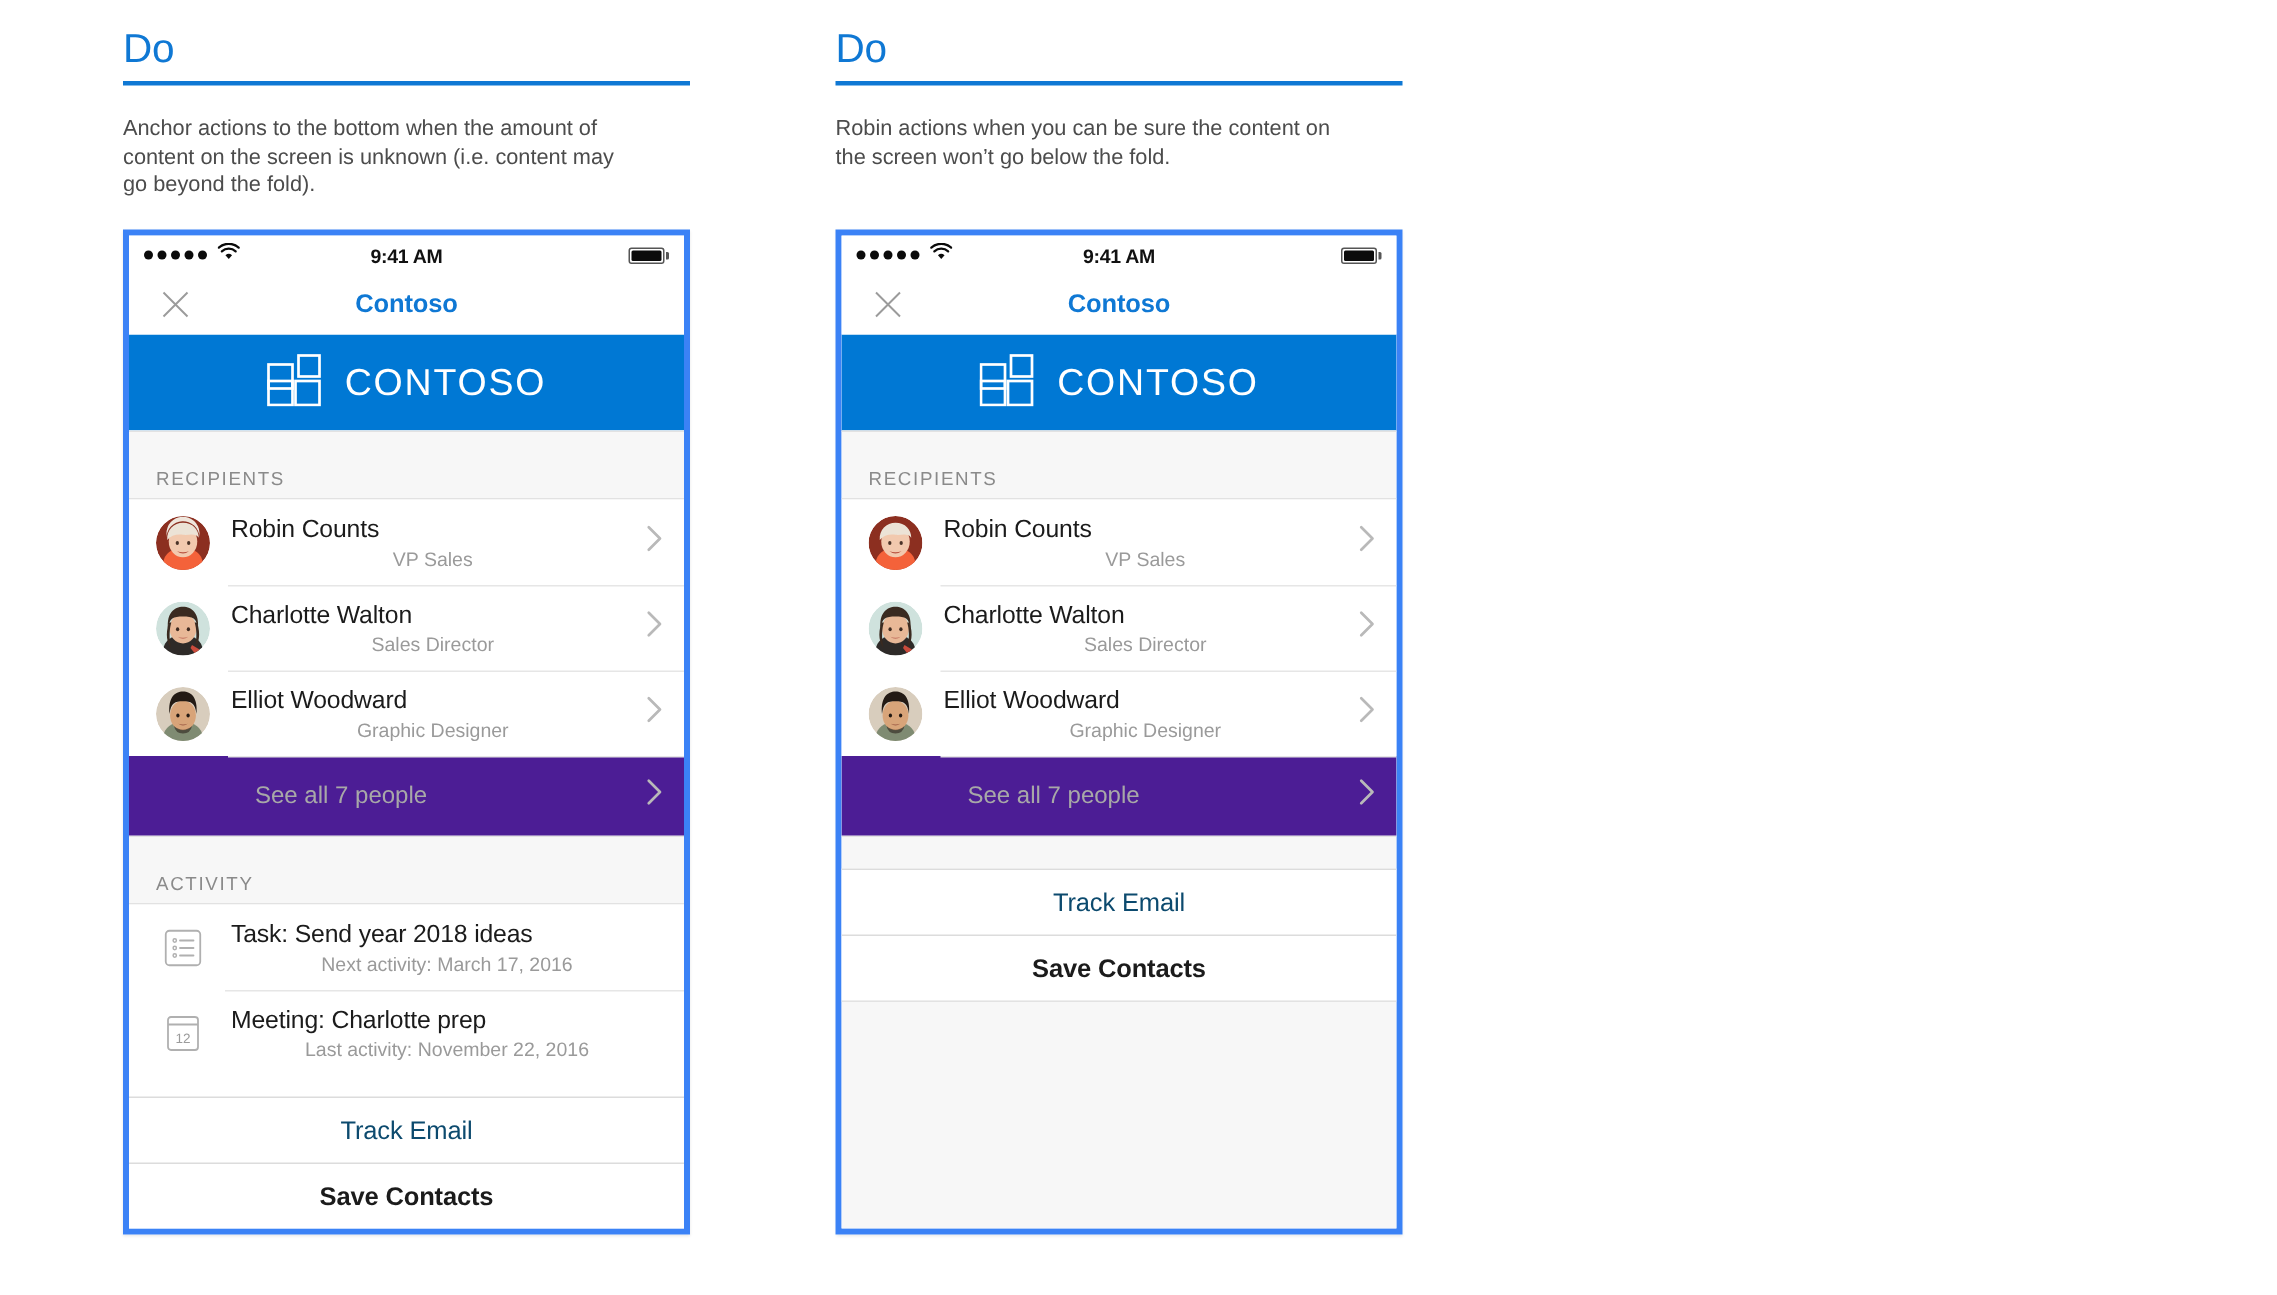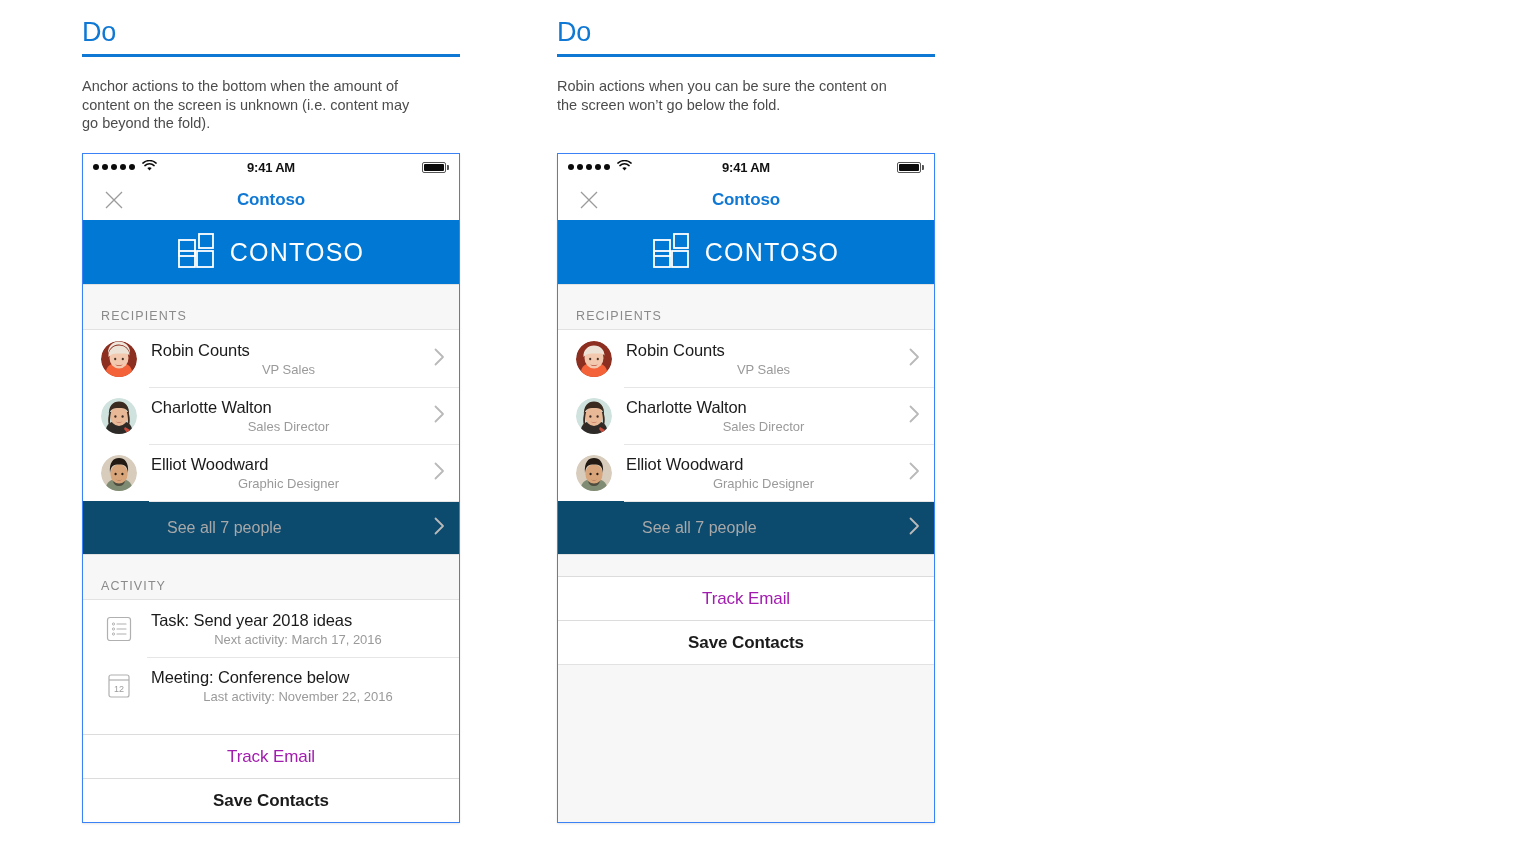--- a/index.html
+++ b/index.html
@@ -38,21 +38,21 @@
     width: 340px;
   }
 
   
   .phone {
     position: absolute;
     top: 153px;
     width: 378px;
     height: 670px;
     background: #ffffff;
-    border: 1px solid #3b82f6;
+    border: 4px solid #3b82f6;
     box-shadow: 0 1px 2px rgba(0,0,0,0.10);
     overflow: hidden;
     display: flex;
     flex-direction: column;
   }
 
   
   .statusbar {
     height: 26px;
     display: flex;
@@ -127,21 +127,21 @@
     width: 36px; height: 36px; border-radius: 50%;
     flex: 0 0 auto; overflow: hidden; position: relative; margin-right: 14px;
   }
   .row-text { flex: 1; min-width: 0; }
   .row-title { font-size: 16.5px; color: #1b1b1b; line-height: 20px; letter-spacing: -0.1px; }
   .row-sub { font-size: 13px; color: #9a9a9a; line-height: 17px; margin-top: 1px; text-align: center; }
   .chev { flex: 0 0 auto; margin-left: 8px; }
 
   .row-seeall {
     height: 53px; justify-content: flex-start; position: relative;
-    background: #0c4a6e;
+    background: #4c1d95;
     gap: 28px;
   }
   .row-seeall::before {
     content: ""; position: absolute; left: 0; right: 0; top: 0; height: 1px; background: #e6e6e6;
   }
   .seeall-label { font-size: 16px; color: #a8a8a8; margin-left: 66px; flex: 1; }
 
   
   .act-icon { width: 30px; height: 30px; margin-right: 17px; margin-left: 3px; flex: 0 0 auto; }
   .act-row { height: 57px; padding-left: 18px; }
@@ -150,21 +150,21 @@
   
   .actions { flex: 0 0 auto; background: #fff; }
   .action-btn {
     height: 44px;
     display: flex; align-items: center; justify-content: center;
     font-size: 17px;
     border-top: 1px solid #dcdcdc;
     background: #fff;
     letter-spacing: -0.1px;
   }
-  .action-primary { color: #a21caf; }
+  .action-primary { color: #0c4a6e; }
   .action-secondary { color: #1b1b1b; font-weight: bold; }
 
   .spacer-fill { flex: 1 1 auto; background: #f7f7f7; border-top: 1px solid #e2e2e2; }
   .gap-strip { height: 22px; background: #f7f7f7; border-top: 1px solid #e2e2e2; flex: 0 0 auto; }
   .scroll-clip { flex: 1 1 auto; overflow: hidden; display: flex; flex-direction: column; background:#fff; }
 </style>
 </head>
 <body>
 
 <div class="page">
@@ -328,21 +328,21 @@
 
         <div class="row act-row">
           <span class="act-icon">
             <svg width="30" height="30" viewBox="0 0 30 30">
               <rect x="5" y="4" width="20" height="22" rx="2" fill="none" stroke="#b0b0b0" stroke-width="1.2"></rect>
               <path d="M5 9 H25" stroke="#b0b0b0" stroke-width="1.2"></path>
               <text x="15" y="21" font-family="Liberation Sans, sans-serif" font-size="9" fill="#9b9b9b" text-anchor="middle">12</text>
             </svg>
           </span>
           <div class="row-text">
-            <div class="row-title">Meeting: Conference below</div>
+            <div class="row-title">Meeting: Charlotte prep</div>
             <div class="row-sub">Last activity: November 22, 2016</div>
           </div>
         </div>
 
       </div>
 
       <div class="actions">
         <div class="action-btn action-primary">Track Email</div>
         <div class="action-btn action-secondary">Save Contacts</div>
       </div>

